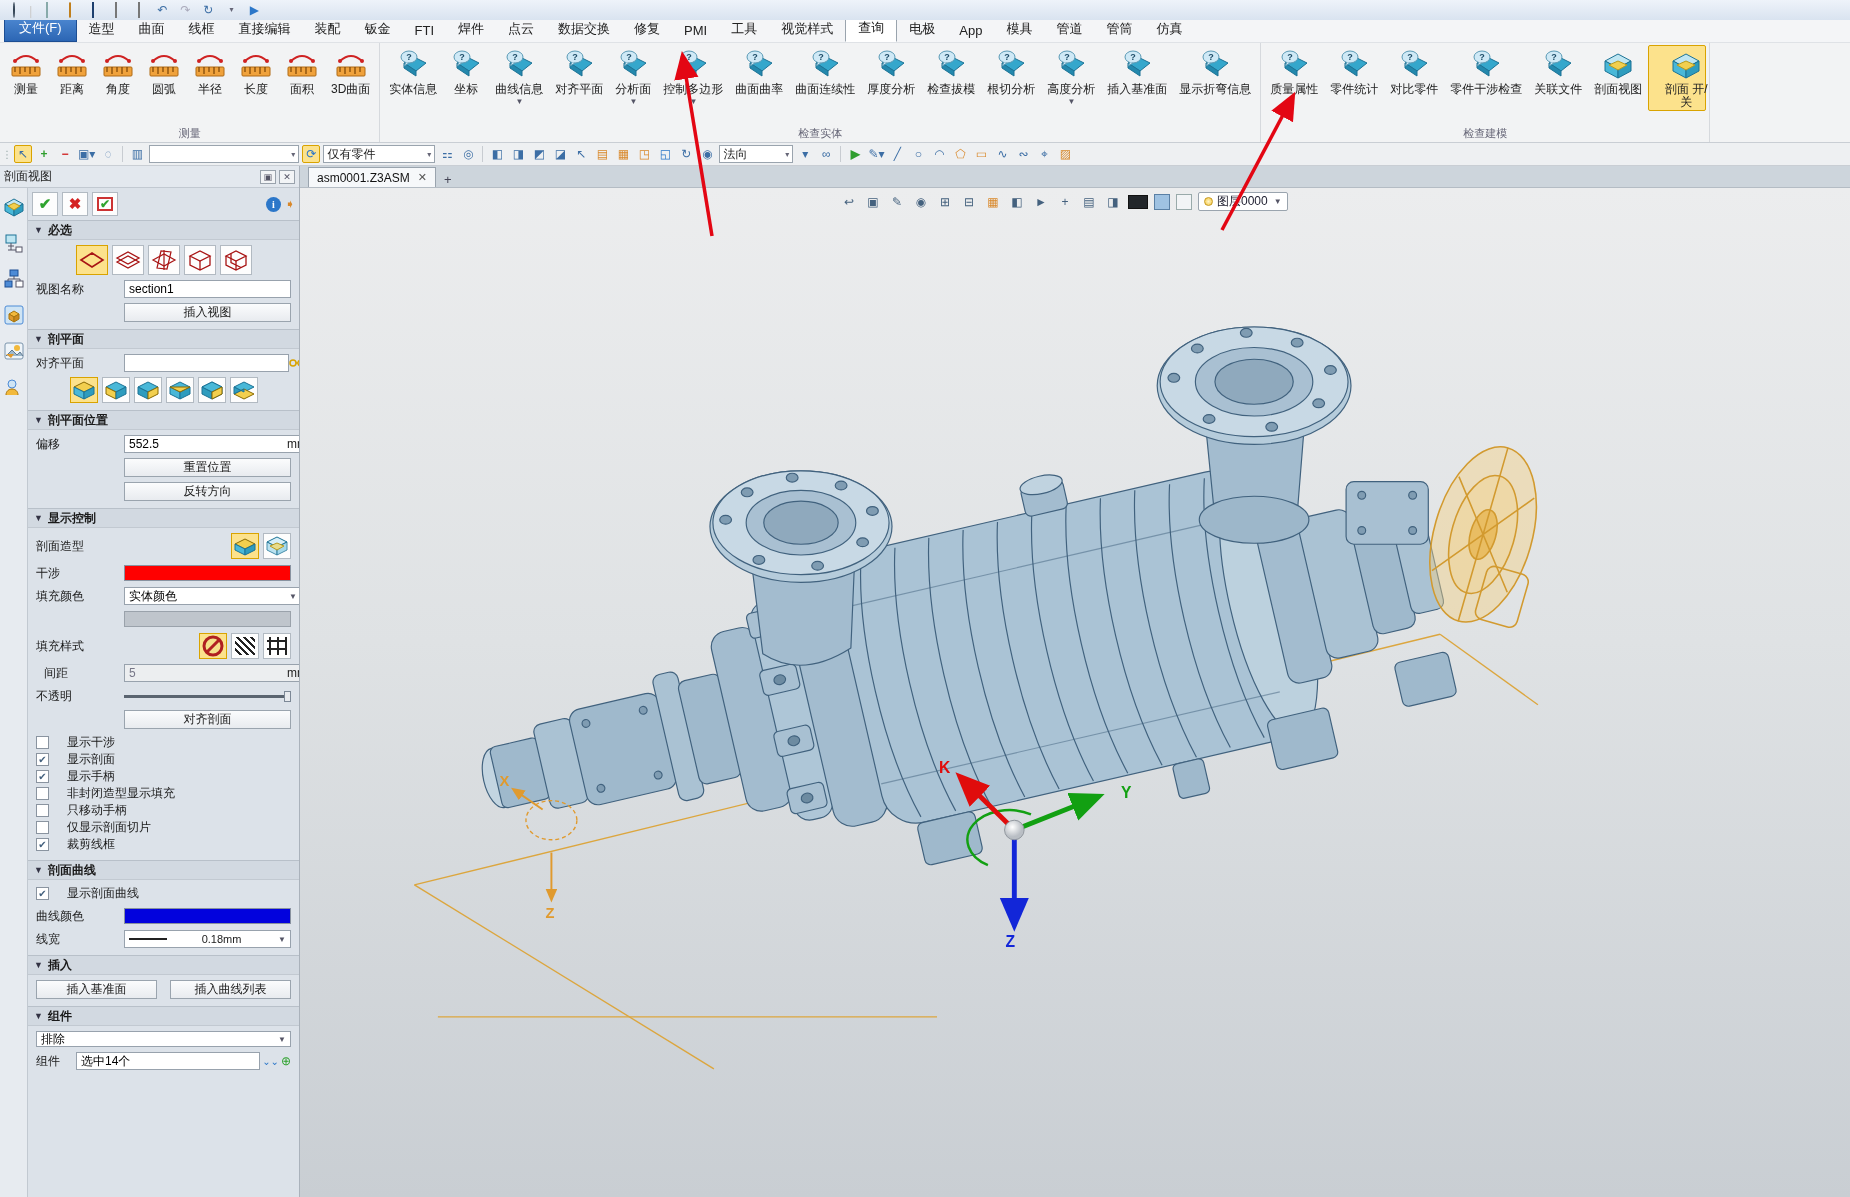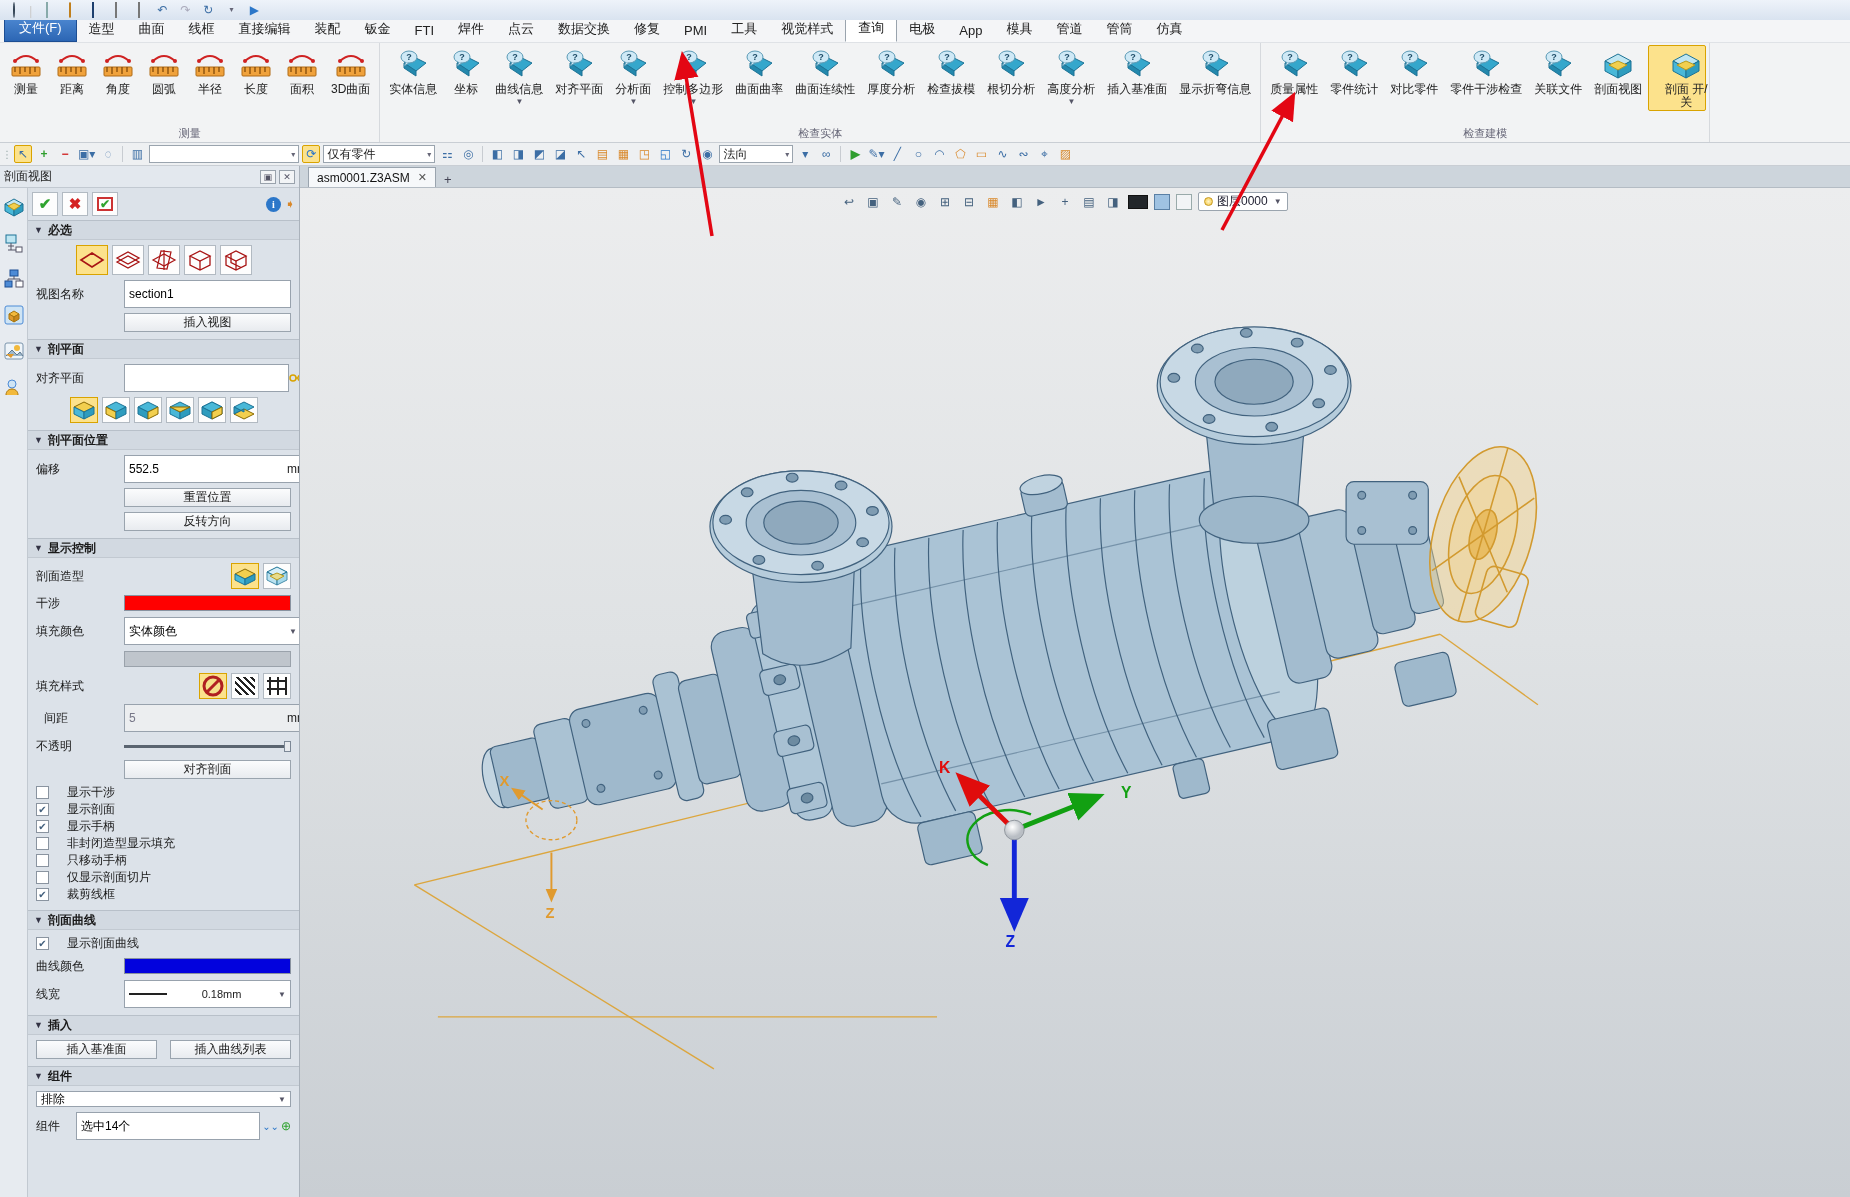--- a/index.html
+++ b/index.html
@@ -67,21 +67,21 @@
   .pt-right{margin-left:auto;display:flex;gap:4px;align-items:center;}
   .info-ico{width:15px;height:15px;border-radius:50%;background:#2c77c9;color:#fff;font-size:10px;font-weight:bold;text-align:center;line-height:15px;font-family:"Liberation Serif",serif;}
   .pin-ico{color:#d9882a;font-size:12px;}
   .sect{border-top:1px solid #b8c0c9;}
   .secthead{height:19px;background:#d2d9e1;border-bottom:1px solid #c2c9d1;display:flex;align-items:center;font-weight:bold;font-size:12px;padding-left:6px;gap:5px;}
   .secthead .tri{font-size:9px;color:#334;}
   .sectbody{padding:5px 8px 7px;display:flex;flex-direction:column;gap:5px;}
   .prow{display:flex;align-items:center;min-height:18px;}
   .plabel{width:88px;flex:0 0 88px;}
   .plabel.ind{padding-left:8px;}
-  .pfield{flex:1;height:28px;background:#fff;border:1px solid #98a2ad;display:flex;align-items:center;padding:0 4px;gap:3px;}
+  .pfield{flex:1;height:18px;background:#fff;border:1px solid #98a2ad;display:flex;align-items:center;padding:0 4px;gap:3px;}
   .pfield input{flex:1;border:none;outline:none;font-size:12px;height:14px;min-width:0;background:transparent;}
   .pfield .unit{color:#222;}
   .pfield.disabled{background:#eceef0;color:#889;}
   .pfield.disabled input{color:#778;}
   .pbtn{flex:1;height:19px;background:linear-gradient(#fbfcfd,#e8ebef);border:1px solid #9aa4ae;text-align:center;line-height:17px;font-size:12px;}
   .btnrow{display:flex;}
   .btnrow .spacer{width:88px;flex:0 0 88px;}
   .iconbtns{display:flex;gap:4px;justify-content:center;}
   .ibtn{width:32px;height:30px;background:#fdfdfd;border:1px solid #b2bac2;display:flex;align-items:center;justify-content:center;}
   .ibtn.active{background:#fce28c;border-color:#d9a300;}

